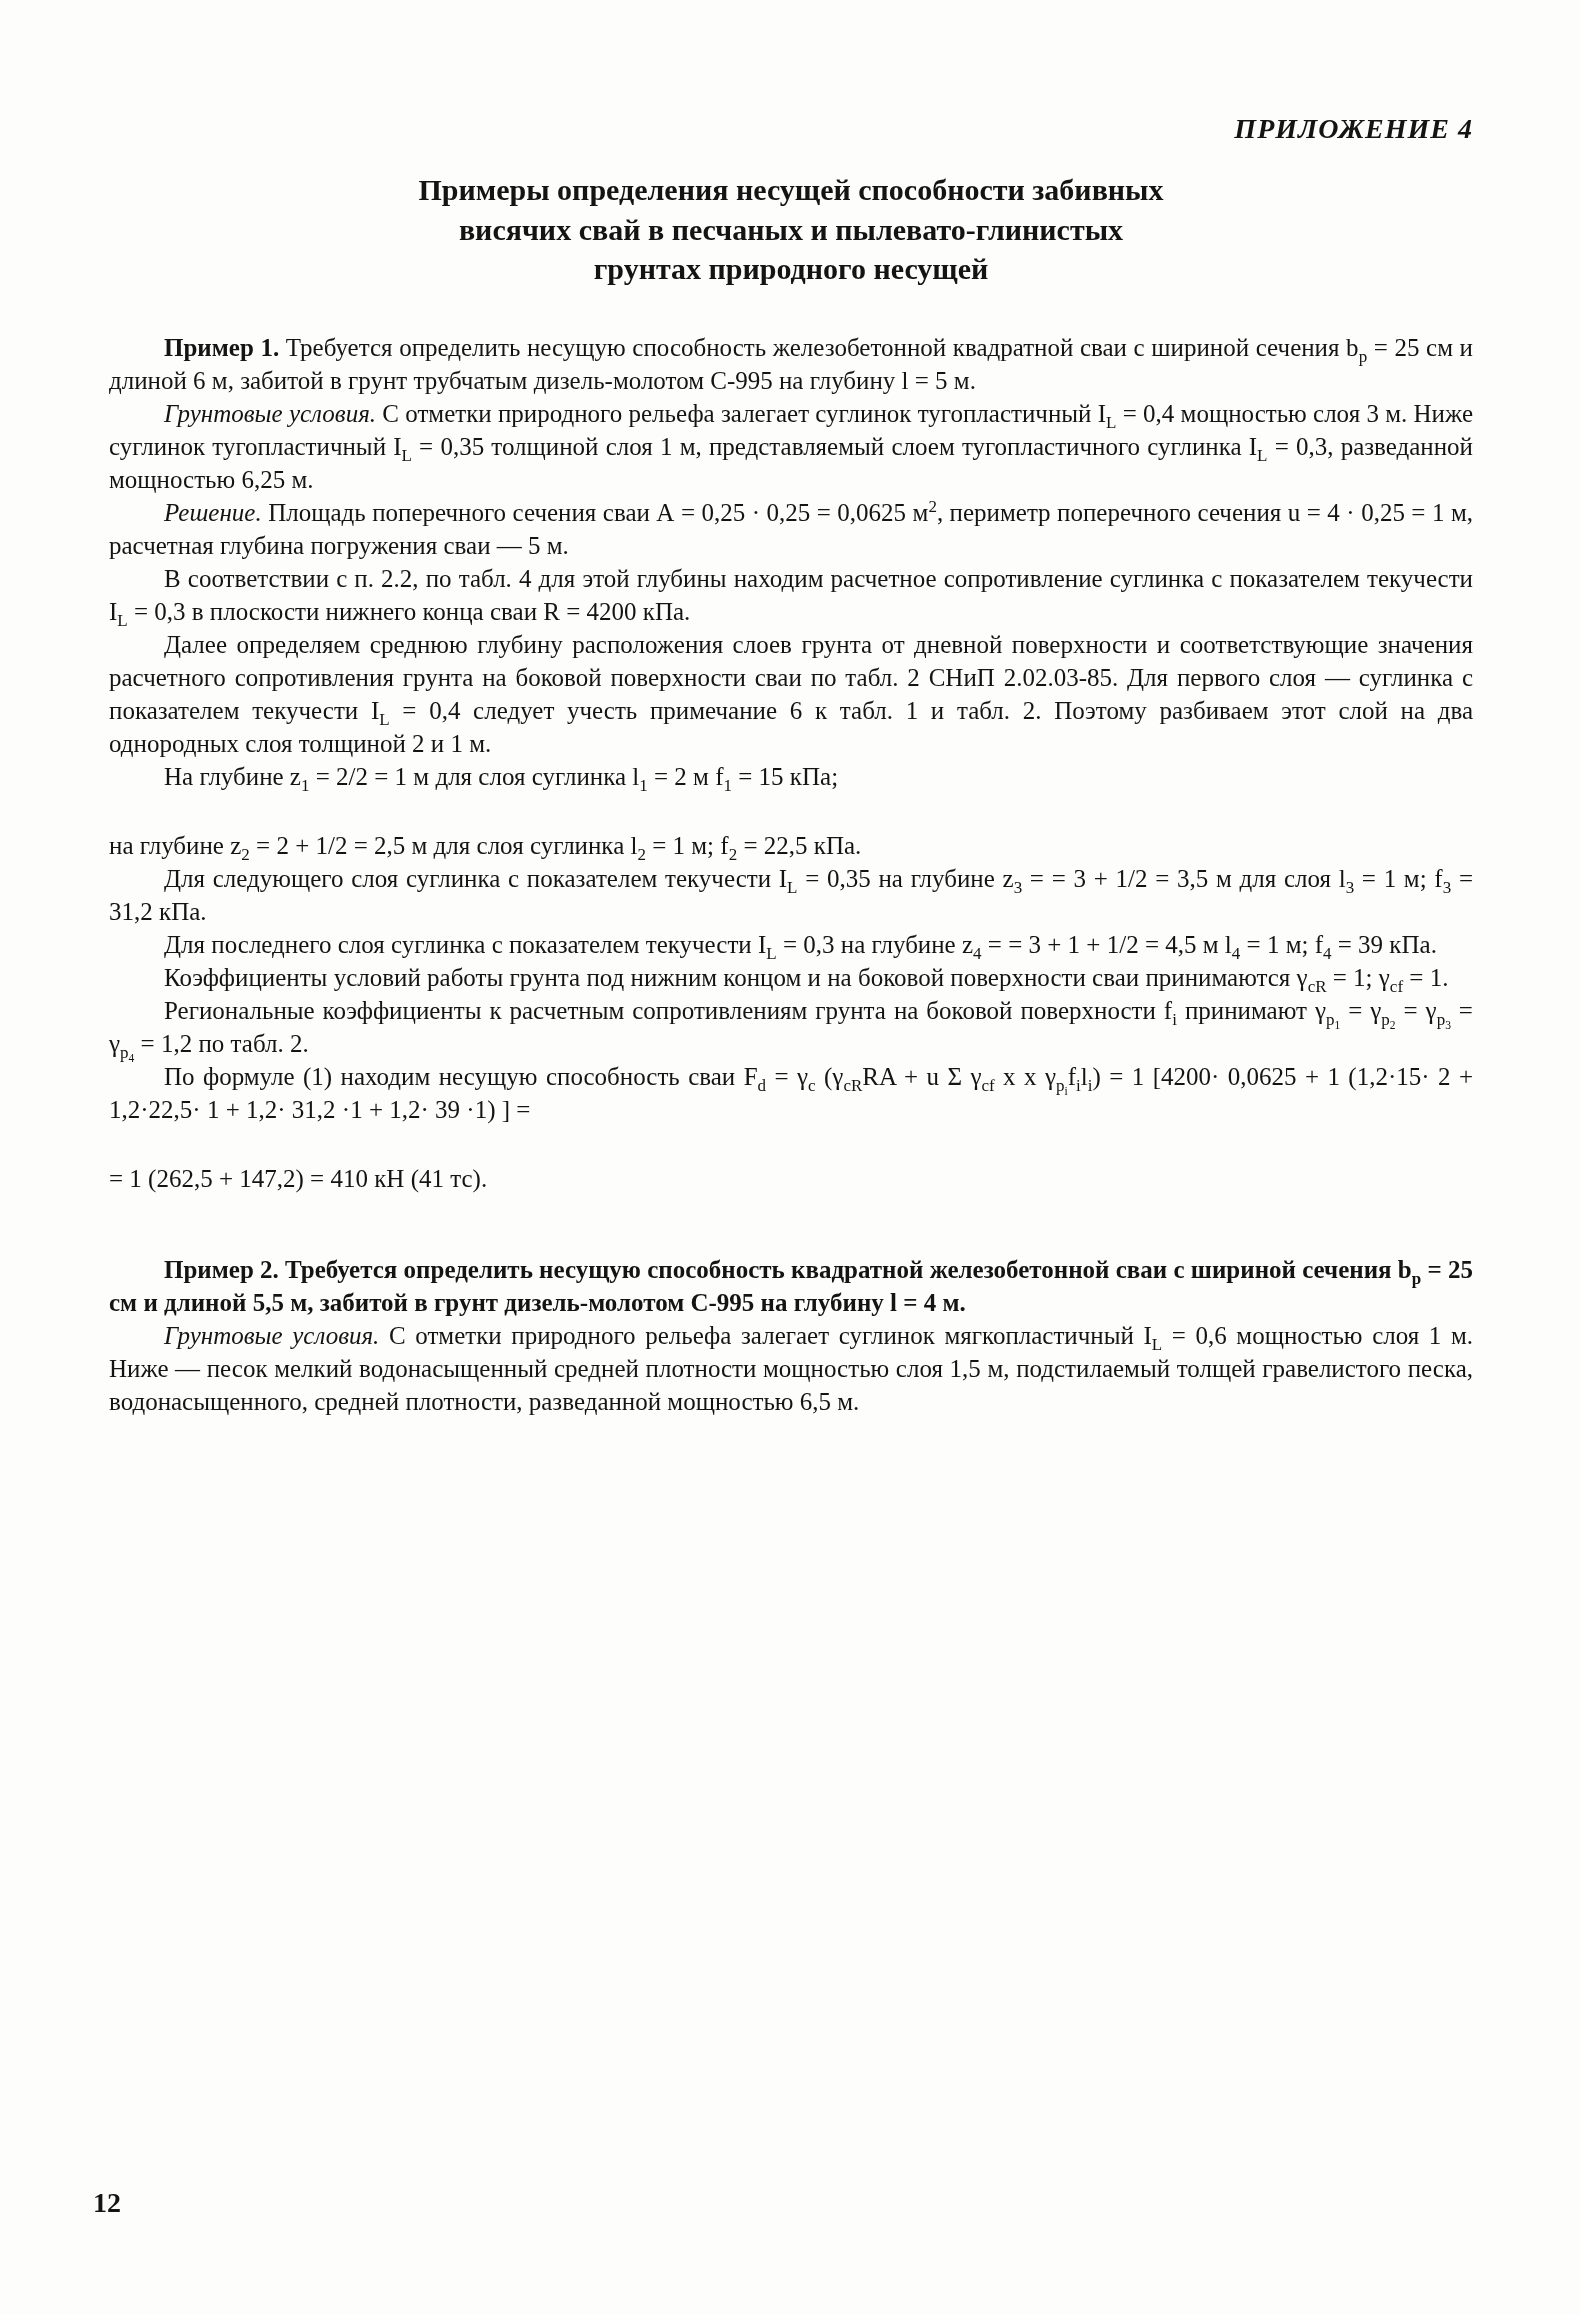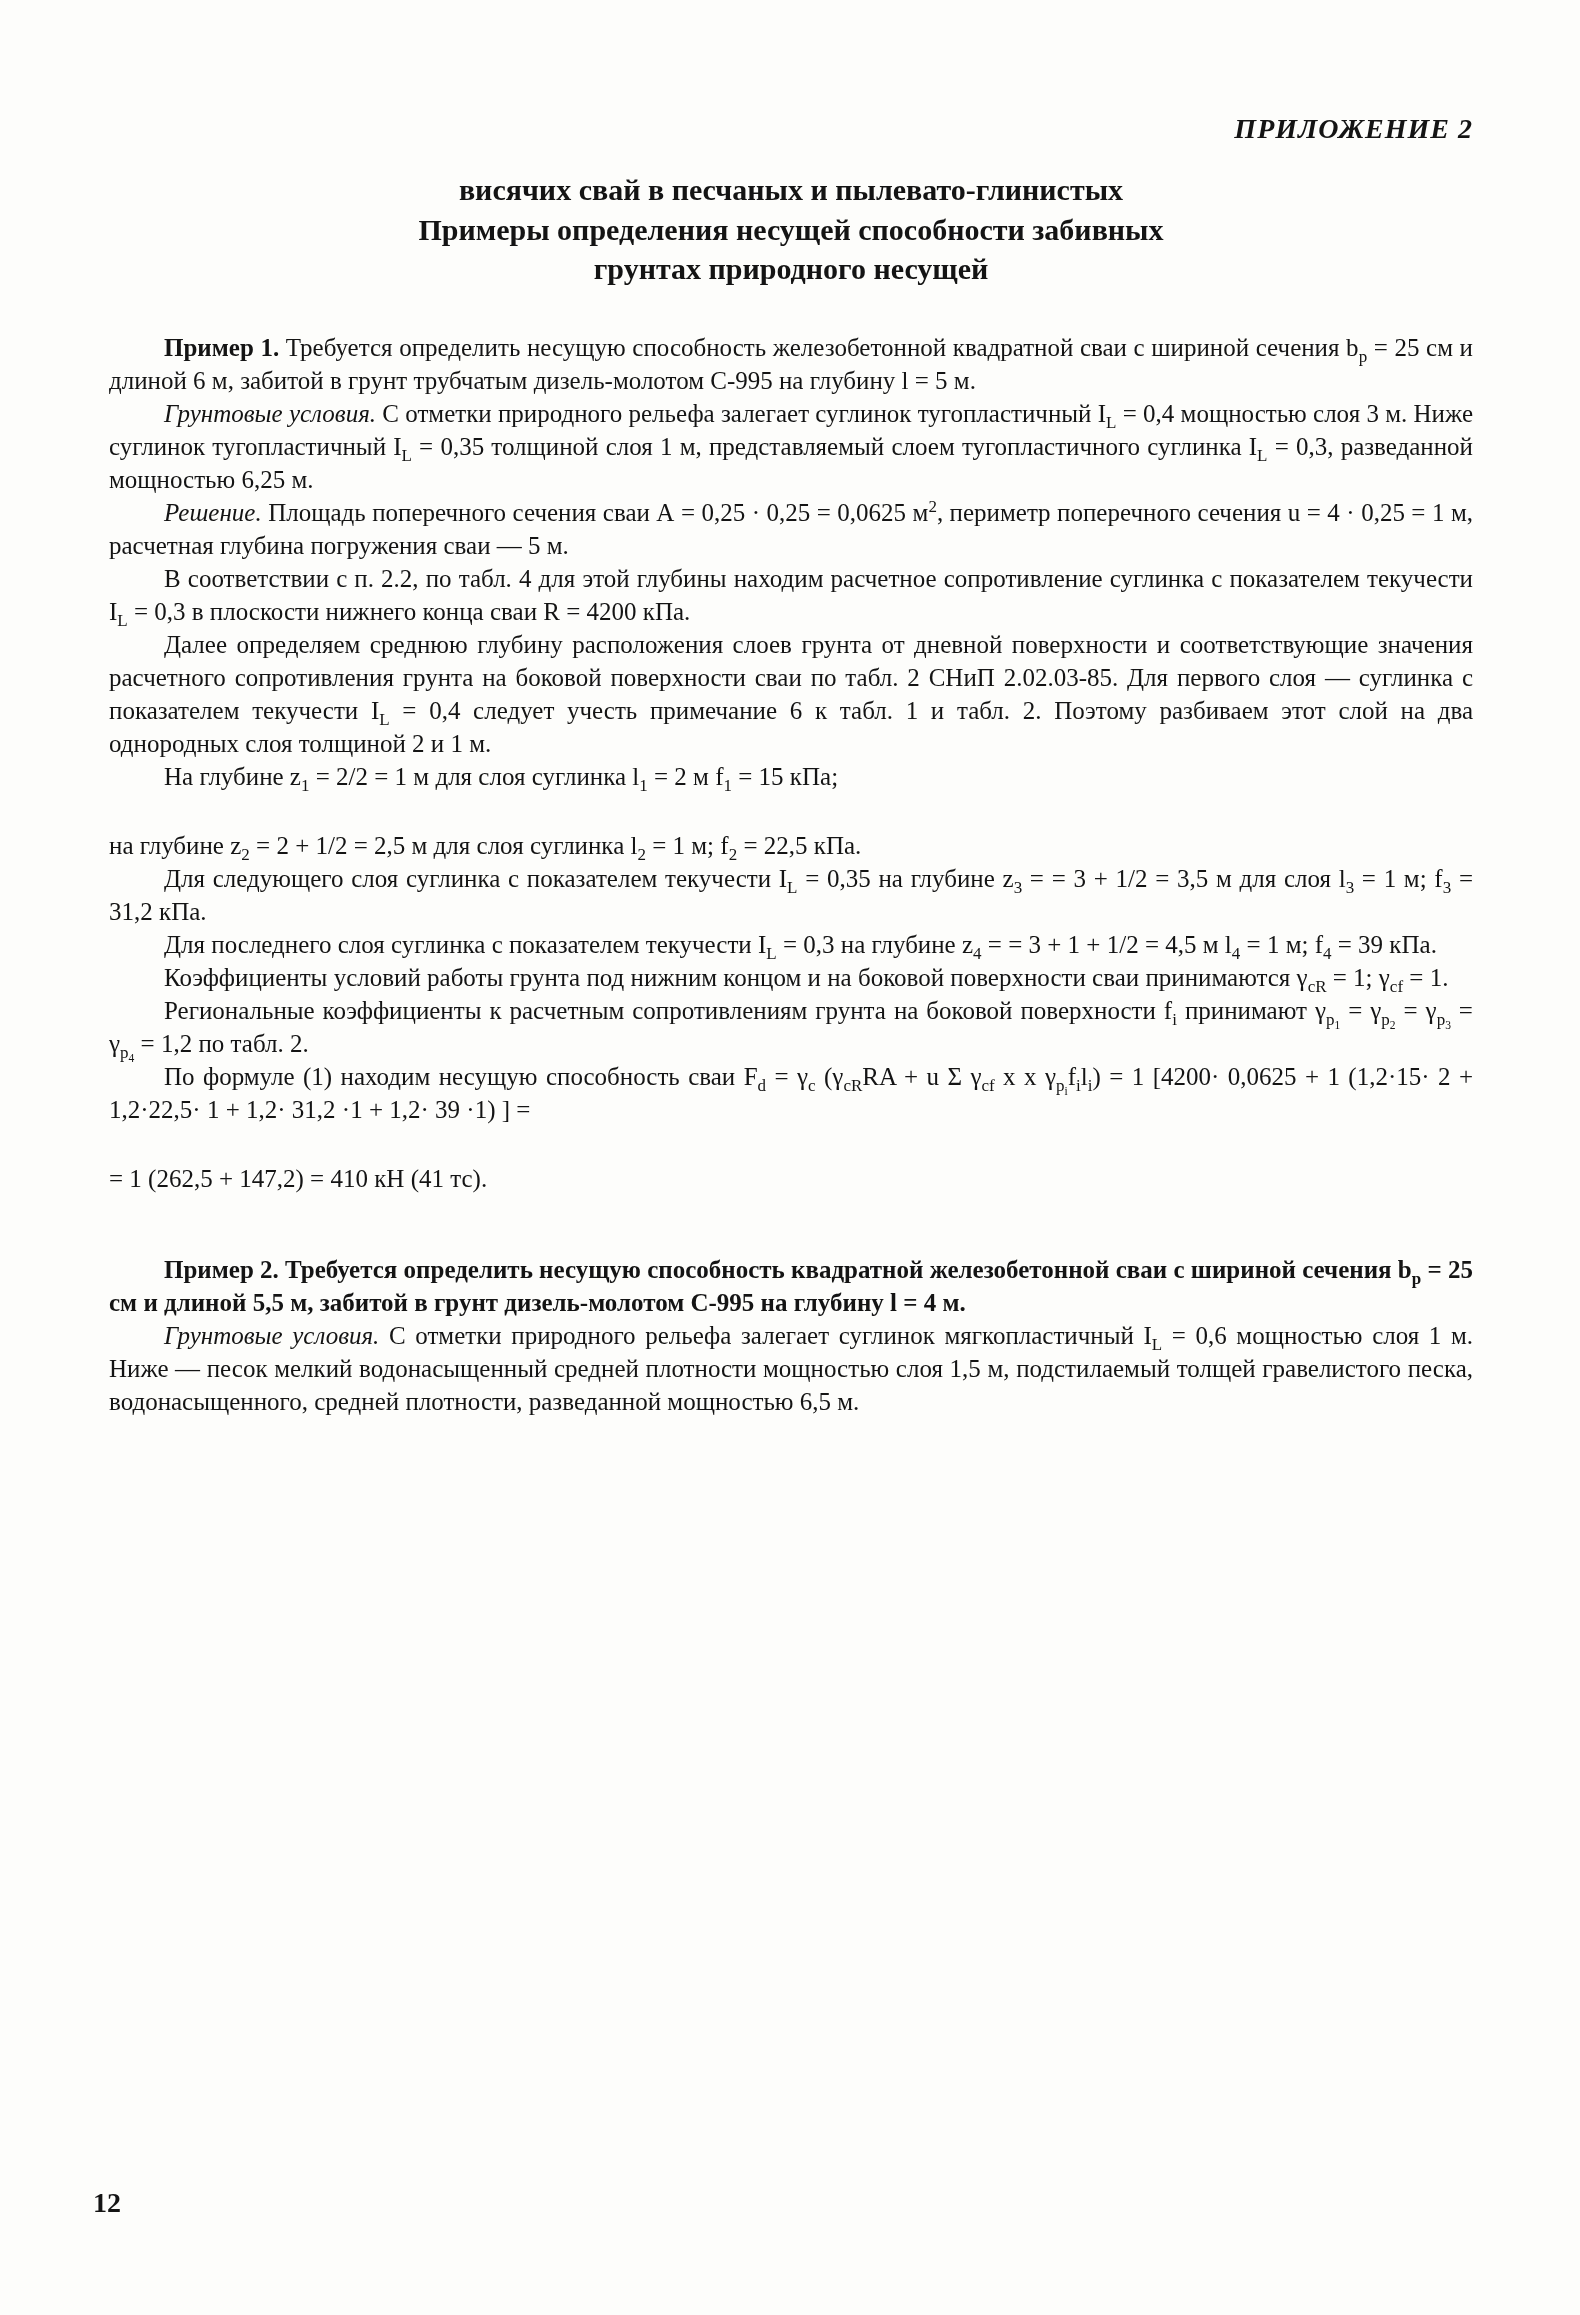--- a/index.html
+++ b/index.html
@@ -65,25 +65,25 @@
     top: 2187px;
     font-size: 28px;
     font-weight: bold;
   }
 </style>
 </head>
 <body>
 
 <div class="page">
 
-  <div class="appendix">ПРИЛОЖЕНИЕ 2</div>
+  <div class="appendix">ПРИЛОЖЕНИЕ 4</div>
 
   <div class="title">
+    <div>Примеры определения несущей способности забивных</div>
     <div>висячих свай в песчаных и пылевато-глинистых</div>
-    <div>Примеры определения несущей способности забивных</div>
     <div>грунтах природного несущей</div>
   </div>
 
   <div class="body-text">
     <p><b>Пример 1.</b> Требуется определить несущую способность железобетонной квадратной сваи с шириной сечения b<sub>p</sub> = 25 см и длиной 6 м, забитой в грунт трубчатым дизель-молотом С-995 на глубину l = 5 м.</p>
     <p><i>Грунтовые условия.</i> С отметки природного рельефа залегает суглинок тугопластичный I<sub>L</sub> = 0,4 мощностью слоя 3 м. Ниже суглинок тугопластичный I<sub>L</sub> = 0,35 толщиной слоя 1 м, представляемый слоем тугопластичного суглинка I<sub>L</sub> = 0,3, разведанной мощностью 6,25 м.</p>
     <p><i>Решение.</i> Площадь поперечного сечения сваи А = 0,25 · 0,25 = 0,0625 м<sup>2</sup>, периметр поперечного сечения u = 4 · 0,25 = 1 м, расчетная глубина погружения сваи — 5 м.</p>
     <p>В соответствии с п. 2.2, по табл. 4 для этой глубины находим расчетное сопротивление суглинка с показателем текучести I<sub>L</sub> = 0,3 в плоскости нижнего конца сваи R = 4200 кПа.</p>
     <p>Далее определяем среднюю глубину расположения слоев грунта от дневной поверхности и соответствующие значения расчетного сопротивления грунта на боковой поверхности сваи по табл. 2 СНиП 2.02.03-85. Для первого слоя — суглинка с показателем текучести I<sub>L</sub> = 0,4 следует учесть примечание 6 к табл. 1 и табл. 2. Поэтому разбиваем этот слой на два однородных слоя толщиной 2 и 1 м.</p>
     <p>На глубине z<sub>1</sub> = 2/2 = 1 м для слоя суглинка l<sub>1</sub> = 2 м f<sub>1</sub> = 15 кПа;</p>

